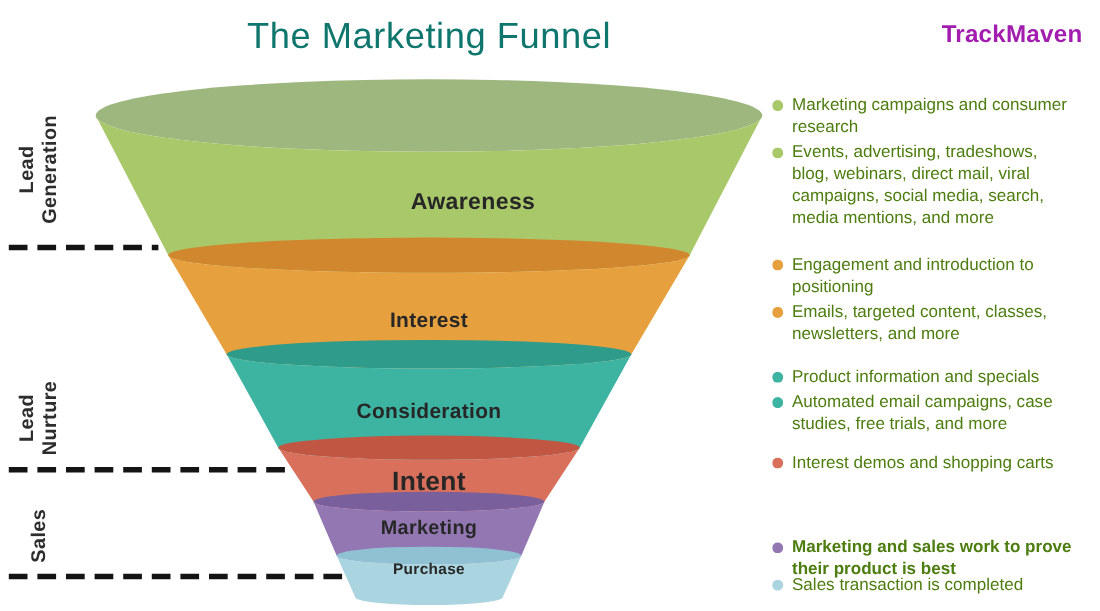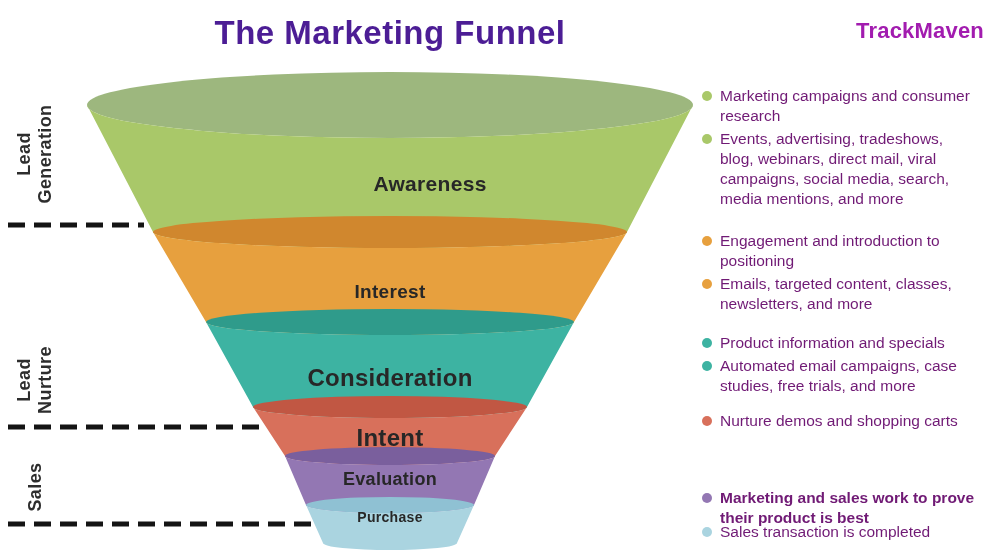--- a/index.html
+++ b/index.html
@@ -2,52 +2,52 @@
 <html><head>
 <meta charset="utf-8">
 <style>
   html,body{margin:0;padding:0;background:#fff;}
   .canvas{
     position:relative;width:1000px;height:555px;background:#ffffff;
     font-family:"Liberation Sans",sans-serif;overflow:hidden;
   }
   .title{
     position:absolute;top:14px;left:120px;width:540px;text-align:center;
-    font-size:33px;font-weight:bold;color:#4c1d95;letter-spacing:.5px;
+    font-size:33px;font-weight:normal;color:#0f766e;letter-spacing:.5px;
   }
   .brand{
     position:absolute;top:18px;right:16px;font-size:22px;font-weight:bold;
     color:#a21caf;letter-spacing:.2px;
   }
   .funnel-svg{position:absolute;left:0;top:0;}
   .stage-label{
     position:absolute;left:390px;transform:translateX(-50%);
     font-weight:bold;color:#272727;letter-spacing:.3px;white-space:nowrap;
   }
   .lbl-0{top:172px;font-size:21px;margin-left:40px;}
   .lbl-1{top:281px;font-size:19px;}
-  .lbl-2{top:364px;font-size:24px;}
+  .lbl-2{top:364px;font-size:19px;}
   .lbl-3{top:424px;font-size:24px;}
   .lbl-4{top:469px;font-size:18px;}
   .lbl-5{top:509px;font-size:14px;}
   .section-label{
     position:absolute;transform:rotate(-90deg);text-align:center;
     font-weight:bold;font-size:18px;color:#2d2d2d;white-space:pre-line;
     line-height:21px;letter-spacing:.4px;
   }
   .sec-0{left:-39px;top:132px;width:150px;height:44px;}
   .sec-1{left:-19px;top:358px;width:110px;height:44px;}
   .sec-2{left:1px;top:476px;width:70px;height:22px;}
   .notes{position:absolute;left:702px;width:276px;}
   .ng-0{top:86px;}  .ng-1{top:231px;} .ng-2{top:333px;}
   .ng-3{top:411px;} .ng-4{top:488px;font-weight:bold;} .ng-5{top:522px;}
   .note-item{display:flex;align-items:flex-start;margin-bottom:3px;}
   .note-item .dot{flex:0 0 10px;width:10px;height:10px;margin:5px 8px 0 0;}
   .note-item .txt{
-    font-size:15.5px;line-height:20px;color:#701a75;
+    font-size:15.5px;line-height:20px;color:#4d7c0f;
   }
 </style>
 </head>
 <body>
 
 <div class="canvas">
 
   <div class="title">The Marketing Funnel</div>
   <div class="brand">TrackMaven</div>
 
@@ -73,21 +73,21 @@
     <path d="M 285,456 A 105,9 0 0 0 495,456 L 474,505 A 84,8 0 0 1 306,505 Z" fill="#9377b3"></path>
 
     <ellipse cx="390" cy="505" rx="84" ry="8" fill="#8fc1d3"></ellipse>
     <path d="M 306,505 A 84,8 0 0 0 474,505 L 457,543 A 67,7 0 0 1 323,543 Z" fill="#aad4e0"></path>
   </svg>
 
   <div class="stage-label lbl-0">Awareness</div>
   <div class="stage-label lbl-1">Interest</div>
   <div class="stage-label lbl-2">Consideration</div>
   <div class="stage-label lbl-3">Intent</div>
-  <div class="stage-label lbl-4">Evaluation</div>
+  <div class="stage-label lbl-4">Marketing</div>
   <div class="stage-label lbl-5">Purchase</div>
 
   <div class="section-label sec-0">Lead
 Generation</div>
   <div class="section-label sec-1">Lead
 Nurture</div>
   <div class="section-label sec-2">Sales</div>
 
   <div class="notes ng-0">
     <div class="note-item">
@@ -132,21 +132,21 @@
         </svg>
       <span class="txt">Automated email campaigns, case studies, free trials, and more</span>
     </div>
   </div>
 
   <div class="notes ng-3">
     <div class="note-item">
       <svg class="dot" viewBox="0 0 10 10">
           <circle cx="5" cy="5" r="5" fill="#d8705b"></circle>
         </svg>
-      <span class="txt">Nurture demos and shopping carts</span>
+      <span class="txt">Interest demos and shopping carts</span>
     </div>
   </div>
 
   <div class="notes ng-4">
     <div class="note-item">
       <svg class="dot" viewBox="0 0 10 10">
           <circle cx="5" cy="5" r="5" fill="#9377b3"></circle>
         </svg>
       <span class="txt">Marketing and sales work to prove their product is best</span>
     </div>

